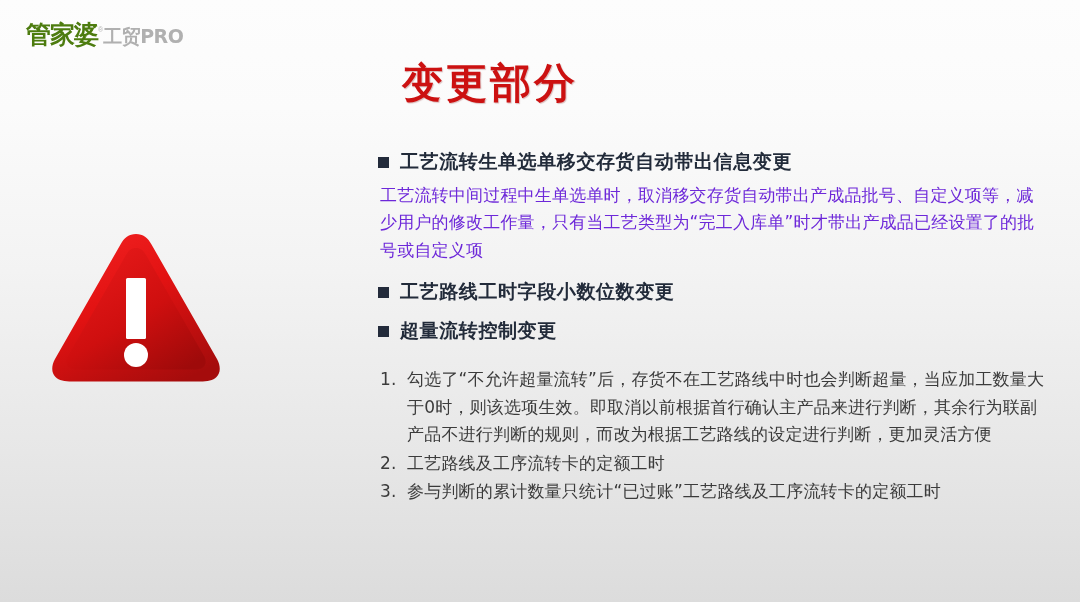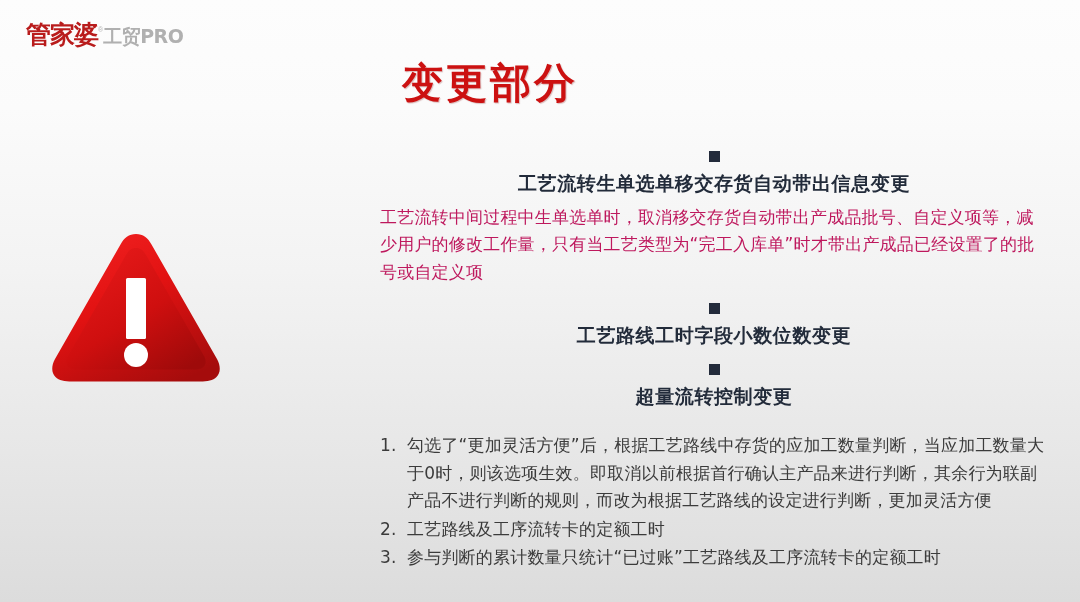--- a/index.html
+++ b/index.html
@@ -20,21 +20,21 @@
     left: 26px;
     top: 22px;
     display: flex;
     align-items: flex-end;
     user-select: none;
     white-space: nowrap;
   }
   .logo-cn {
     font-size: 25px;
     font-weight: bold;
-    color: #b91c1c;
+    color: #4d7c0f;
     letter-spacing: -1px;
     line-height: 1;
     position: relative;
     font-family: "DejaVu Sans", "Liberation Sans", sans-serif;
   }
   .logo-reg {
     font-size: 7px;
     color: #b4b4b4;
     position: relative;
     top: -14px;
@@ -84,42 +84,41 @@
     top: 150px;
     width: 672px;
   }
   .section { margin-bottom: 2px; }
 
   .sec-head {
     display: flex;
     align-items: center;
     gap: 11px;
     margin-bottom: 9px;
-    flex-direction: column;
   }
   .bullet-sq {
     width: 11px;
     height: 11px;
     background: #232b3b;
     flex: 0 0 11px;
     position: relative;
     top: 1px;
   }
   .sec-head-text {
     font-size: 19px;
     font-weight: bold;
     color: #222b3a;
     letter-spacing: 0.6px;
     font-family: "DejaVu Sans", "Liberation Sans", sans-serif;
     line-height: 1.2;
   }
 
   .sec-body {
     font-size: 17px;
-    color: #be185d;
+    color: #6d28d9;
     line-height: 1.62;
     letter-spacing: 0.2px;
     font-family: "DejaVu Sans", "Liberation Sans", sans-serif;
     padding-left: 2px;
   }
 
   .section.s1 { margin-bottom: 16px; }
   .section.s2 { margin-bottom: 16px; }
   .section.s2 .sec-head { margin-bottom: 4px; }
   .section.s3 .sec-head { margin-bottom: 24px; }
@@ -200,19 +199,19 @@
       <span class="sec-head-text">工艺路线工时字段小数位数变更</span>
     </div>
   </div>
 
   <div class="section s3">
     <div class="sec-head">
       <span class="bullet-sq"></span>
       <span class="sec-head-text">超量流转控制变更</span>
     </div>
     <ol class="num-list">
-      <li>勾选了“更加灵活方便”后，根据工艺路线中存货的应加工数量判断，当应加工数量大于0时，则该选项生效。即取消以前根据首行确认主产品来进行判断，其余行为联副产品不进行判断的规则，而改为根据工艺路线的设定进行判断，更加灵活方便</li>
+      <li>勾选了“不允许超量流转”后，存货不在工艺路线中时也会判断超量，当应加工数量大于0时，则该选项生效。即取消以前根据首行确认主产品来进行判断，其余行为联副产品不进行判断的规则，而改为根据工艺路线的设定进行判断，更加灵活方便</li>
       <li>工艺路线及工序流转卡的定额工时</li>
       <li>参与判断的累计数量只统计“已过账”工艺路线及工序流转卡的定额工时</li>
     </ol>
   </div>
 
 </div>
 
 </body></html>

